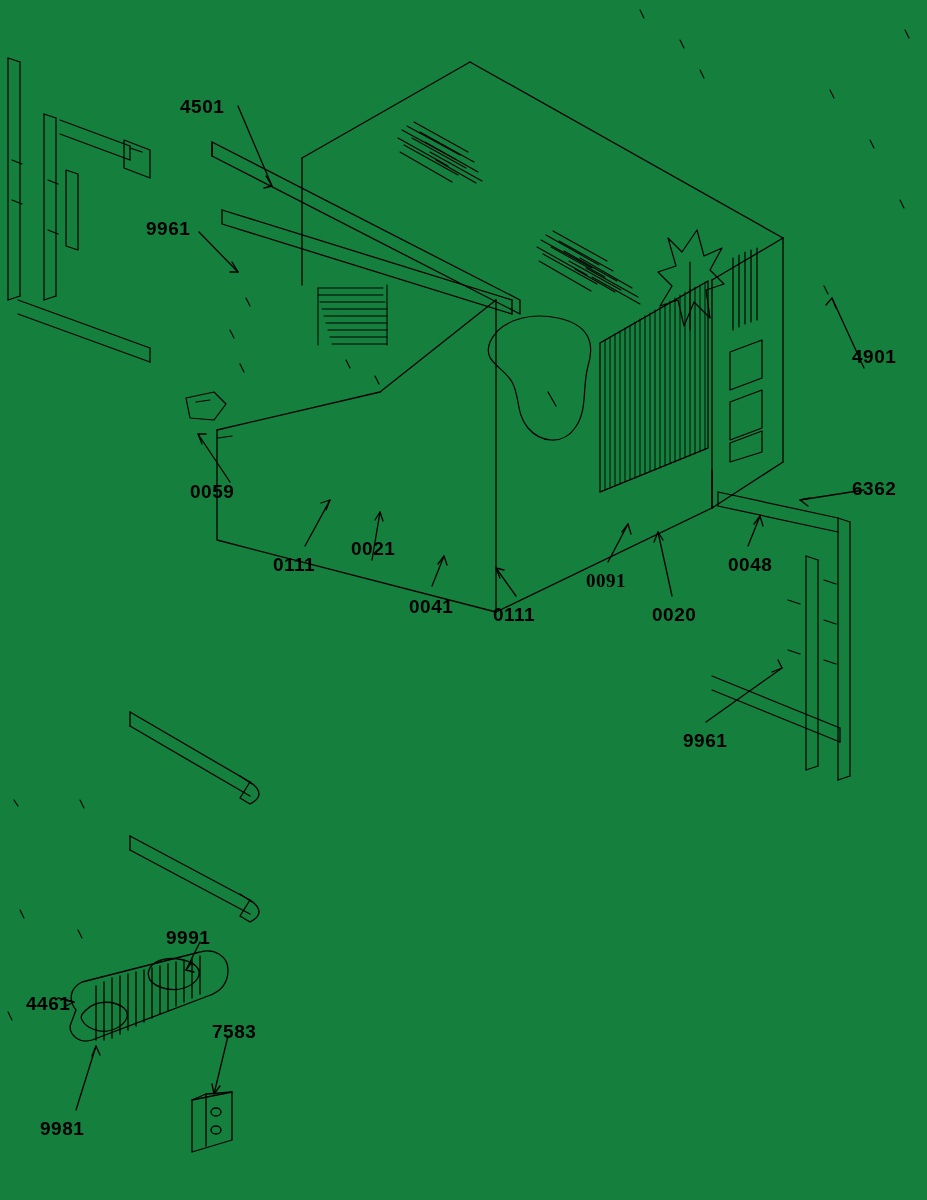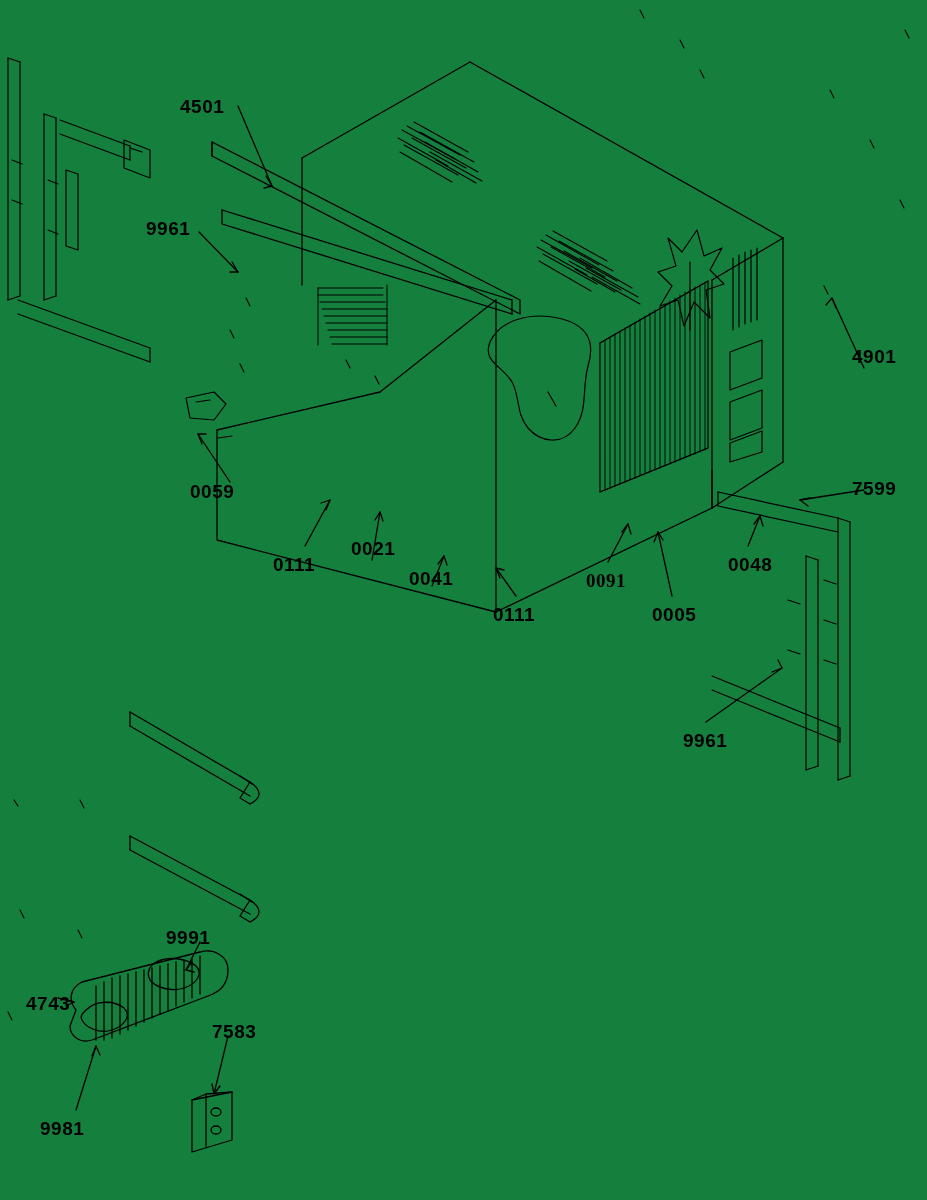--- a/index.html
+++ b/index.html
@@ -351,28 +351,28 @@
         <path d="M 20 910 L 24 918"></path>
         <path d="M 8 1012 L 12 1020"></path>
       </g>
 
     </g>
   </svg>
 
   <div class="callout" style="left:180px; top:96px;">4501</div>
   <div class="callout" style="left:146px; top:218px;">9961</div>
   <div class="callout" style="left:852px; top:346px;">4901</div>
-  <div class="callout" style="left:852px; top:478px;">7599</div>
+  <div class="callout" style="left:852px; top:478px;">6362</div>
   <div class="callout" style="left:190px; top:481px;">0059</div>
   <div class="callout" style="left:273px; top:554px;">0111</div>
   <div class="callout" style="left:351px; top:538px;">0021</div>
-  <div class="callout" style="left:409px; top:568px;">0041</div>
+  <div class="callout" style="left:409px; top:596px;">0041</div>
   <div class="callout" style="left:493px; top:604px;">0111</div>
   <div class="callout" style="left:586px; top:570px;font-family:Liberation Serif, serif;">0091</div>
-  <div class="callout" style="left:652px; top:604px;">0005</div>
+  <div class="callout" style="left:652px; top:604px;">0020</div>
   <div class="callout" style="left:728px; top:554px;">0048</div>
   <div class="callout" style="left:683px; top:730px;">9961</div>
   <div class="callout" style="left:166px; top:927px;">9991</div>
-  <div class="callout" style="left:26px;  top:993px;">4743</div>
+  <div class="callout" style="left:26px;  top:993px;">4461</div>
   <div class="callout" style="left:212px; top:1021px;">7583</div>
   <div class="callout" style="left:40px;  top:1118px;">9981</div>
 
 </div>
 
 </body></html>

